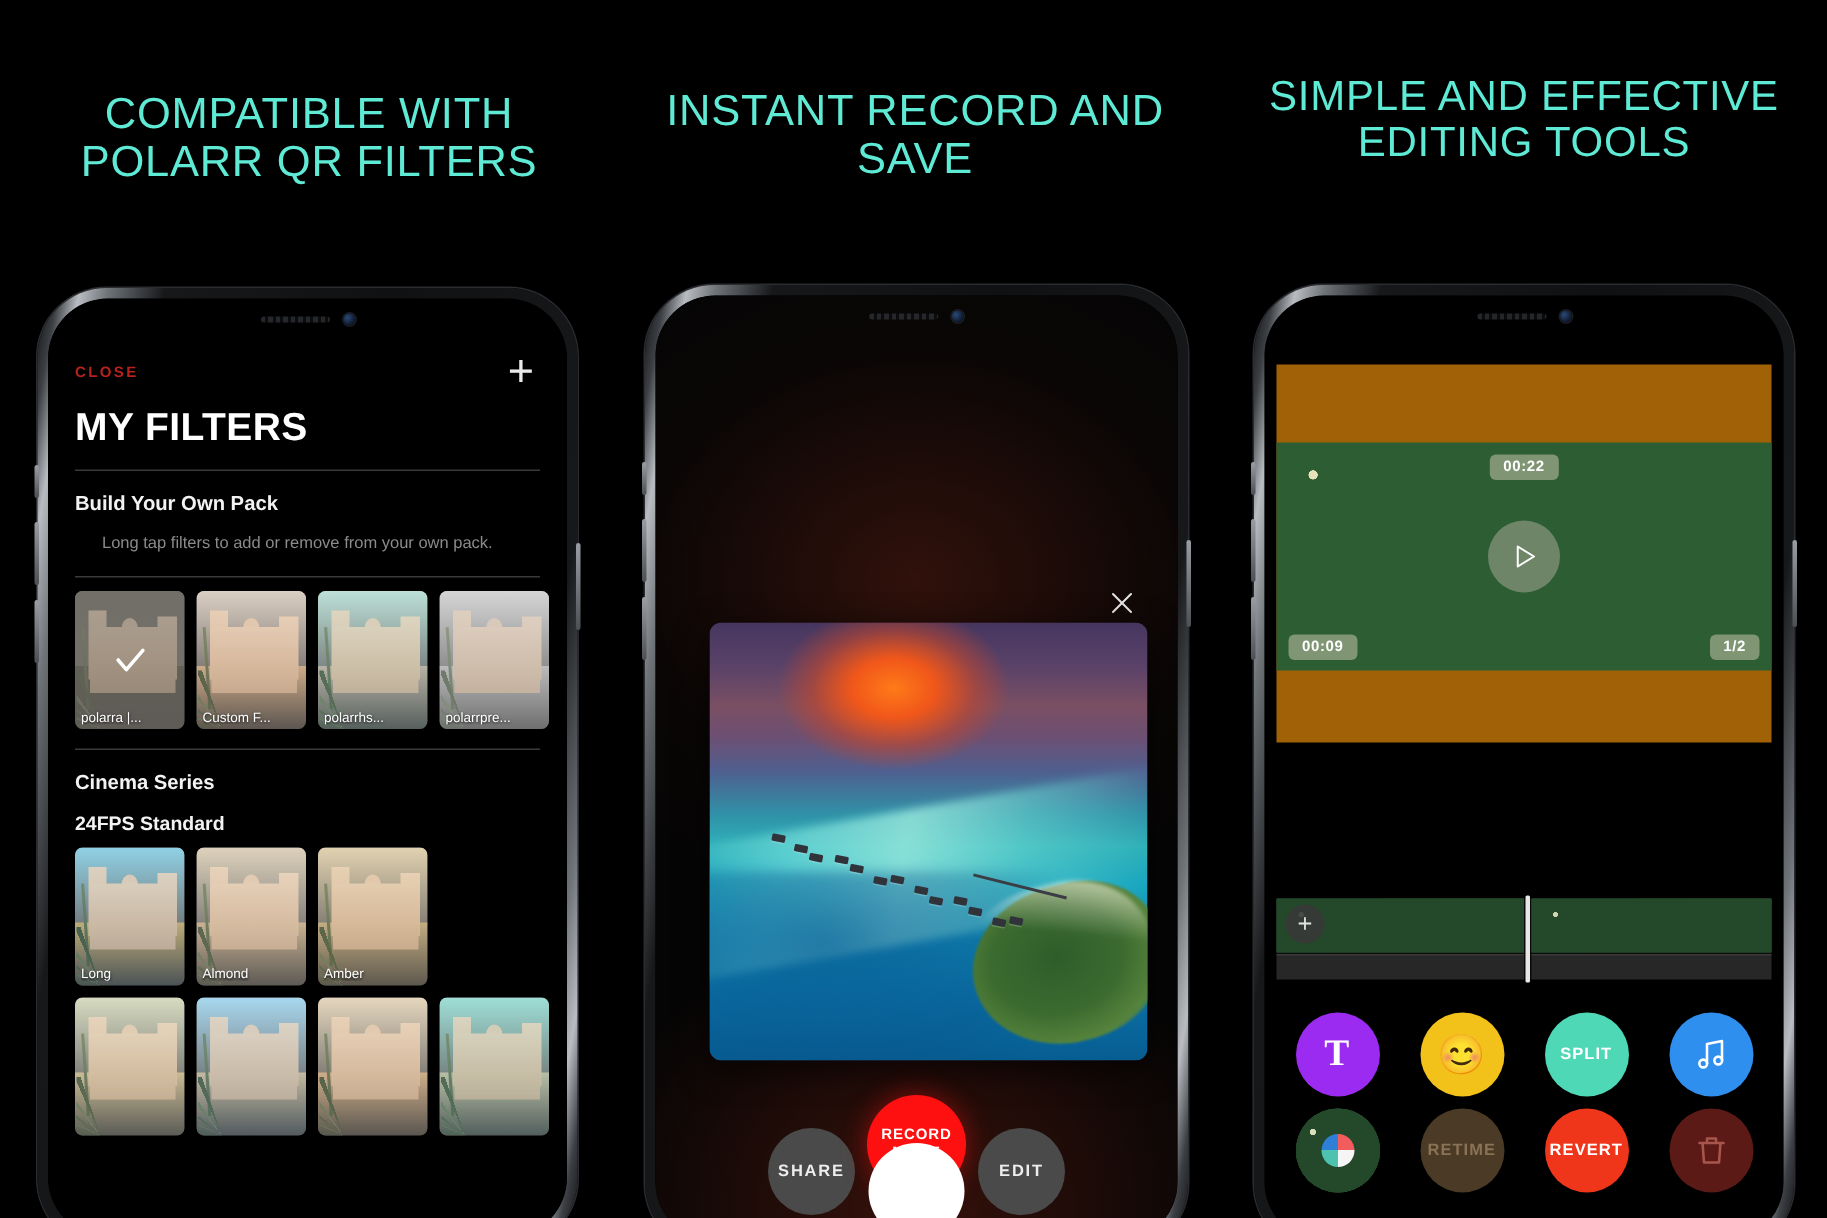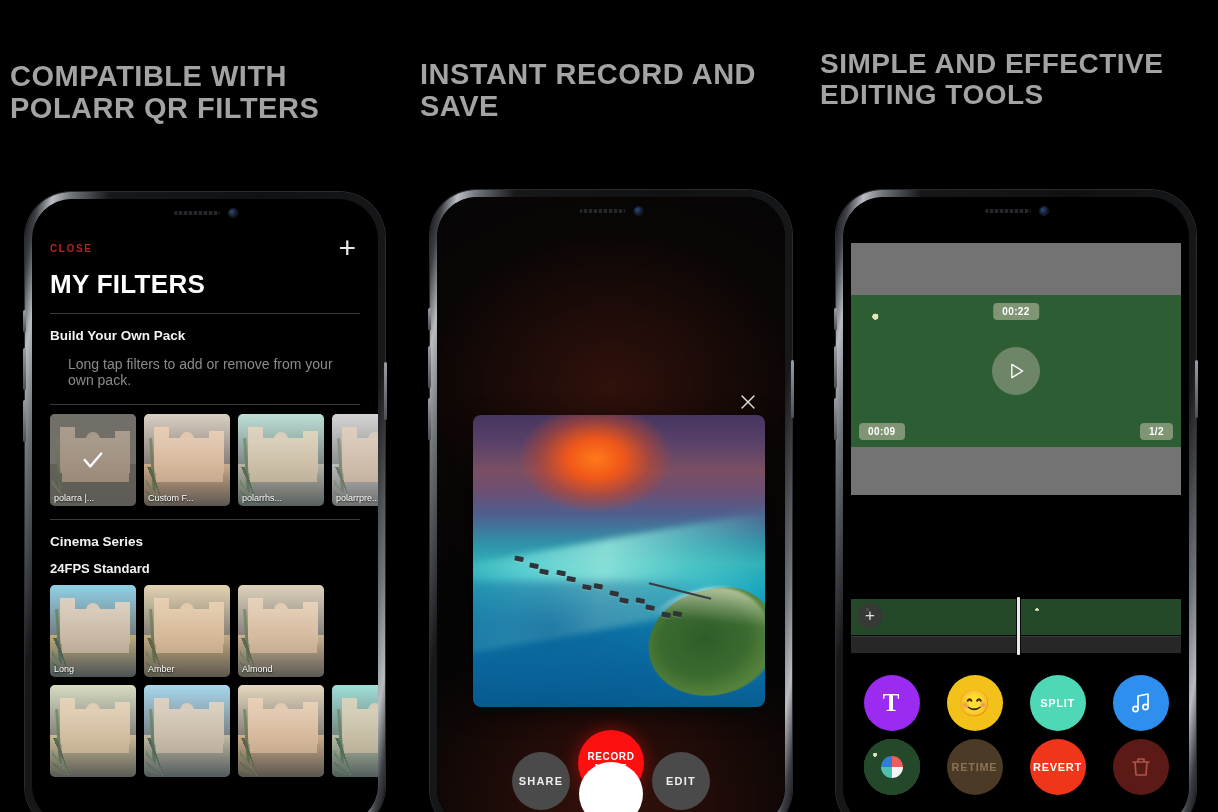--- a/index.html
+++ b/index.html
@@ -7,23 +7,23 @@
     width:1218px; height:812px;
     background:#000;
     font-family:"Liberation Sans", sans-serif;
     overflow:hidden;
   }
   .stage { position:relative; width:1218px; height:812px; background:#000; }
 
   
   .headline {
     position:absolute;
-    text-align:left;
-    color:#a3a3a3;
-    font-weight:bold;
+    text-align:center;
+    color:#5eead4;
+    font-weight:normal;
     font-family:"Liberation Sans", sans-serif;
     letter-spacing:0.5px;
     line-height:1.12;
     text-transform:uppercase;
   }
   #hl1 { left:10px;  top:60px; width:392px; font-size:29px; }
   #hl2 { left:420px; top:58px; width:380px; font-size:29px; }
   #hl3 { left:820px; top:48px; width:392px; font-size:28px; }
 
   
@@ -79,26 +79,26 @@
     color:#b6231f; font-size:10px; font-weight:bold;
     letter-spacing:1.6px; font-family:"Liberation Sans", sans-serif;
   }
   .plus-icon { color:#e9e9e9; font-size:30px; line-height:18px; font-weight:300; margin-right:4px;}
   .p1-title {
     font-size:26px; font-weight:bold; letter-spacing:0.3px;
     margin-top:12px; color:#fff;
   }
   .divider { height:1px; background:#3a3a3a; margin:13px 0 0 0; }
   .sec-head { font-size:13.5px; font-weight:bold; margin-top:14px; color:#f2f2f2; }
-  .sec-sub  { font-size:14px; color:#8b8b8b; margin:13px 0 16px 18px; }
+  .sec-sub  { font-size:11px; color:#8b8b8b; margin:13px 0 16px 18px; }
   .sec-head2 { font-size:13px; font-weight:bold; margin-top:12px; color:#f2f2f2; }
 
   .thumb-row { display:flex; gap:8px; margin-top:9px; }
   .thumb {
-    position:relative; width:86px; height:92px;
+    position:relative; width:73px; height:92px;
     border-radius:5px; overflow:hidden; flex:0 0 auto;
     background:#555;
   }
   .thumb .lbl {
     position:absolute; left:4px; bottom:3px; right:3px;
     font-size:9px; color:#fff; text-shadow:0 1px 2px rgba(0,0,0,.9);
     white-space:nowrap; overflow:hidden;
   }
   .thumb .chk {
     position:absolute; left:50%; top:50%; transform:translate(-50%,-50%);
@@ -225,21 +225,21 @@
     position:absolute; left:50%; transform:translateX(-50%);
     bottom:-16px; width:64px; height:64px; border-radius:50%;
     background:#fff;
   }
 
   
   #phone3 { left:836px; top:190px; width:360px; height:645px; }
   .p3screen { background:#000; position:relative; }
   .p3-preview {
     position:absolute; left:8px; right:8px; top:46px; height:252px;
-    background:#737373;
+    background:#a16207;
   }
   .video-area {
     position:absolute; left:0; right:0; top:52px; height:152px;
     overflow:hidden;
   }
   .foliage {
     position:absolute; inset:-6%;
     background:
       radial-gradient(circle 7px at 12% 18%, #e8e2bd 0 42%, #2f5c33 46% 100%),
       radial-gradient(circle 8px at 30% 12%, #ded8b0 0 40%, #28512c 44% 100%),
@@ -452,45 +452,45 @@
                 <div class="dome"></div>
                 <div class="church"></div>
                 <div class="spike"></div>
                 <div class="agave"></div>
                 <div class="veil" style="background:rgba(150,205,225,0.14)"></div>
               </div>
               <div class="lbl">Long</div>
             </div>
             <div class="thumb">
               <div class="scene">
+                <div class="sky" style="background:linear-gradient(180deg,#ddd2bd,rgba(255,255,255,.15))"></div>
+                <div class="ground" style="background:linear-gradient(180deg,#c4ab8c,rgba(0,0,0,.25))"></div>
+                <div class="tower-l"></div>
+                <div class="tower-r"></div>
+                <div class="dome"></div>
+                <div class="church"></div>
+                <div class="spike"></div>
+                <div class="agave"></div>
+                <div class="veil" style="background:rgba(225,210,185,0.18)"></div>
+              </div>
+              <div class="lbl">Almond</div>
+            </div>
+            <div class="thumb">
+              <div class="scene">
                 <div class="sky" style="background:linear-gradient(180deg,#e2d5b8,rgba(255,255,255,.15))"></div>
                 <div class="ground" style="background:linear-gradient(180deg,#bda77f,rgba(0,0,0,.25))"></div>
                 <div class="tower-l"></div>
                 <div class="tower-r"></div>
                 <div class="dome"></div>
                 <div class="church"></div>
                 <div class="spike"></div>
                 <div class="agave"></div>
                 <div class="veil" style="background:rgba(228,200,145,0.18)"></div>
               </div>
               <div class="lbl">Amber</div>
-            </div>
-            <div class="thumb">
-              <div class="scene">
-                <div class="sky" style="background:linear-gradient(180deg,#ddd2bd,rgba(255,255,255,.15))"></div>
-                <div class="ground" style="background:linear-gradient(180deg,#c4ab8c,rgba(0,0,0,.25))"></div>
-                <div class="tower-l"></div>
-                <div class="tower-r"></div>
-                <div class="dome"></div>
-                <div class="church"></div>
-                <div class="spike"></div>
-                <div class="agave"></div>
-                <div class="veil" style="background:rgba(225,210,185,0.18)"></div>
-              </div>
-              <div class="lbl">Almond</div>
             </div>
           </div>
         <div class="thumb-row" id="row-cinema2" style="margin-top:8px;">
             <div class="thumb">
               <div class="scene">
                 <div class="sky" style="background:linear-gradient(180deg,#d7dcc2,rgba(255,255,255,.15))"></div>
                 <div class="ground" style="background:linear-gradient(180deg,#c8b48d,rgba(0,0,0,.25))"></div>
                 <div class="tower-l"></div>
                 <div class="tower-r"></div>
                 <div class="dome"></div>

